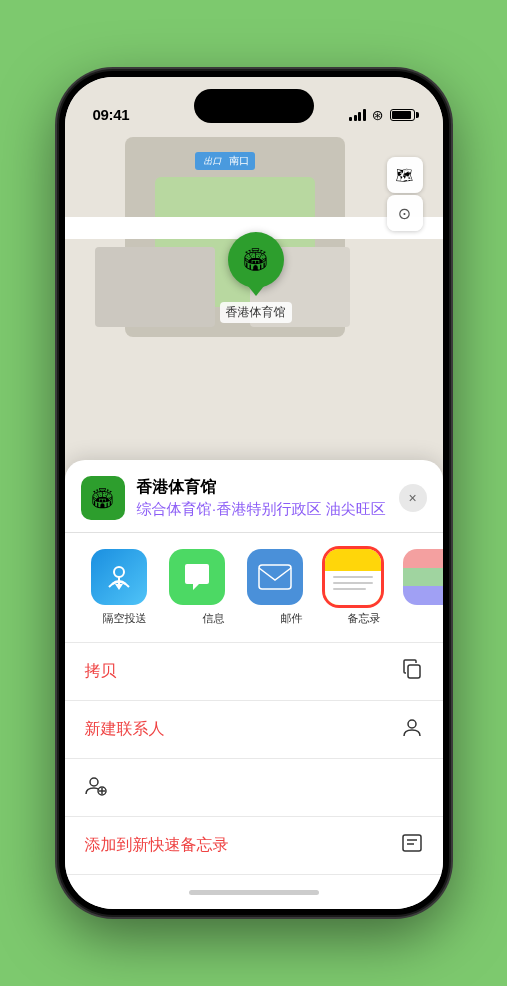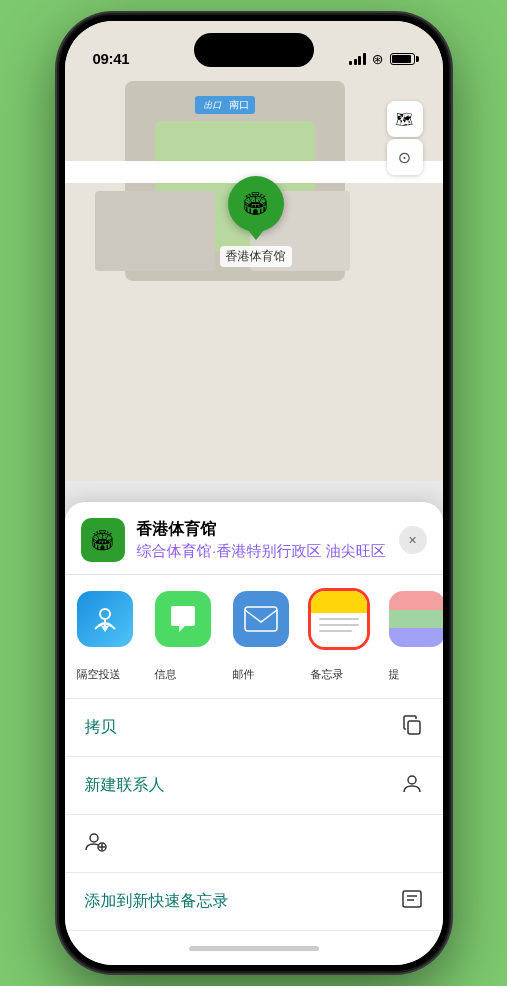--- a/index.html
+++ b/index.html
@@ -7,21 +7,21 @@
       width: 507px;
       height: 986px;
       background: #7dc96e;
       display: flex;
       align-items: center;
       justify-content: center;
       font-family: -apple-system, 'PingFang SC', 'Helvetica Neue', sans-serif;
     }
     .phone-frame {
       width: 390px;
-      height: 956px;
+      height: 844px;
       background: #000;
       border-radius: 54px;
       position: relative;
       box-shadow: 0 0 0 2px #1a1a1a, 0 0 0 4px #3a3a3a, 0 20px 60px rgba(0,0,0,0.5);
       overflow: hidden;
     }
     .phone-screen {
       position: absolute;
       top: 6px; left: 6px; right: 6px; bottom: 6px;
       border-radius: 48px;
@@ -279,22 +279,22 @@
       padding: 16px 12px;
       display: flex;
       gap: 8px;
       overflow-x: auto;
       border-bottom: 0.5px solid #e8e8e8;
     }
     .share-row::-webkit-scrollbar { display: none; }
     .share-app {
       display: flex;
       flex-direction: column;
-      align-items: flex-start;
-      gap: 20px;
+      align-items: flex-end;
+      gap: 6px;
       flex-shrink: 0;
       width: 70px;
     }
     .share-app-icon {
       width: 56px;
       height: 56px;
       border-radius: 14px;
       display: flex;
       align-items: center;
       justify-content: center;
@@ -318,21 +318,21 @@
     }
     .action-item {
       display: flex;
       align-items: center;
       justify-content: space-between;
       padding: 15px 20px;
       border-bottom: 0.5px solid #e8e8e8;
     }
     .action-label {
       font-size: 16px;
-      color: #0f766e;
+      color: #ef4444;
     }
     .action-icon {
       font-size: 20px;
       color: #333;
     }
     .home-indicator {
       height: 34px;
       display: flex;
       align-items: center;
       justify-content: center;

